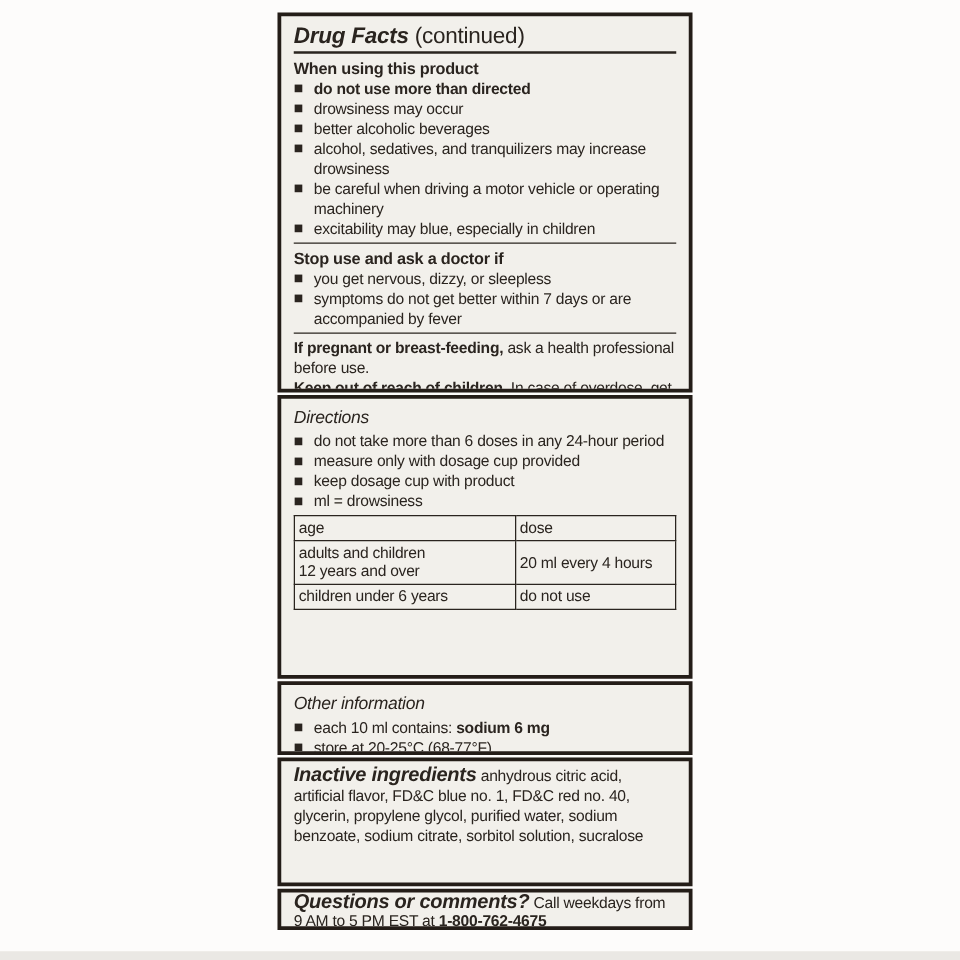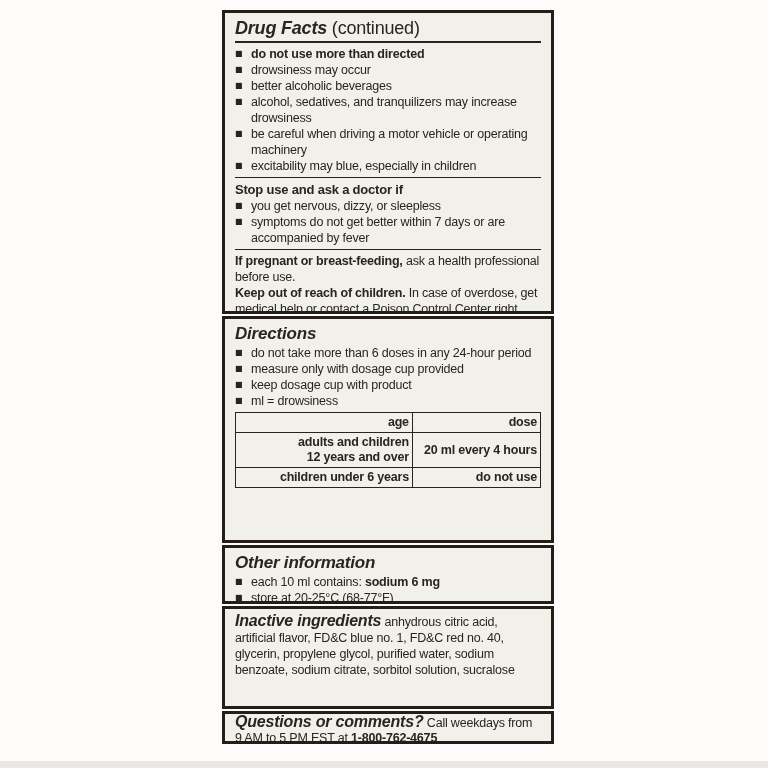--- a/index.html
+++ b/index.html
@@ -42,31 +42,31 @@
   .subhead { font-weight: bold; font-size: 13px; line-height: 17px; }
   .bullet { display: flex; }
   .bullet .marker {
     flex: none; width: 16px;
     font-family: "DejaVu Sans", sans-serif;
     font-size: 8px; line-height: 15px;
   }
   .bullet .btxt { flex: 1; }
   .bold { font-weight: bold; }
 
-  .sec-head { font-style: italic; font-weight: bold; font-size: 17px; line-height: 21px; margin-bottom: 1px; }
+  .sec-head { font-style: italic; font-weight: normal; font-size: 14px; line-height: 21px; margin-bottom: 1px; }
   .inline-head { font-style: italic; font-weight: bold; font-size: 16px; }
 
   .dir-table {
     width: 100%; border-collapse: collapse; margin-top: 3px;
     font-size: 12.5px; line-height: 15px; letter-spacing: -0.2px;
   }
   .dir-table th, .dir-table td {
     border: 1.5px solid #2a241f;
-    text-align: right; vertical-align: middle;
-    padding: 2px 3px; font-weight: bold;
+    text-align: left; vertical-align: middle;
+    padding: 2px 3px; font-weight: normal;
     white-space: pre-line;
   }
   .dir-table .col-age  { width: 58%; }
   .dir-table .col-dose { width: 42%; }
 
   .run-par { font-size: 12.5px; line-height: 16px; }
   .q-line { font-size: 12.5px; line-height: 14.5px; }
   .q-head { font-style: italic; font-weight: bold; font-size: 16px; }
 </style>
 </head>
@@ -74,20 +74,21 @@
 
 <div class="label">
 
   <section class="box box-drugfacts">
     <div class="df-title">
       <span class="t-bold">Drug Facts</span>
       <span class="t-cont">(continued)</span>
     </div>
     <div class="rule"></div>
 
+    <div class="subhead">When using this product</div>
     <div class="bullet">
       <span class="marker">■</span>
       <span class="btxt bold">do not use more than directed</span>
     </div>
     <div class="bullet">
       <span class="marker">■</span>
       <span class="btxt">drowsiness may occur</span>
     </div>
     <div class="bullet">
       <span class="marker">■</span>

